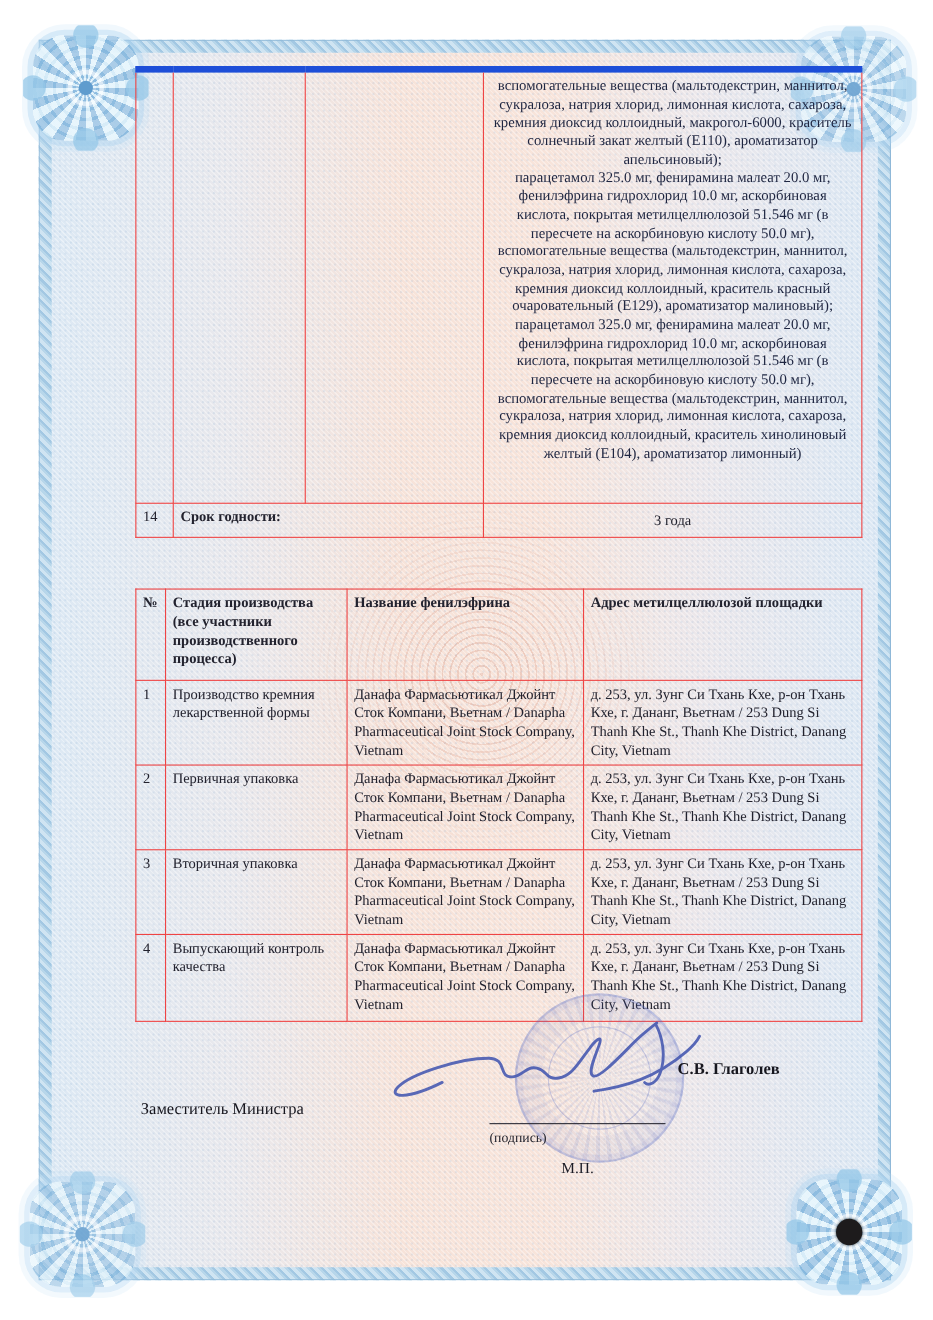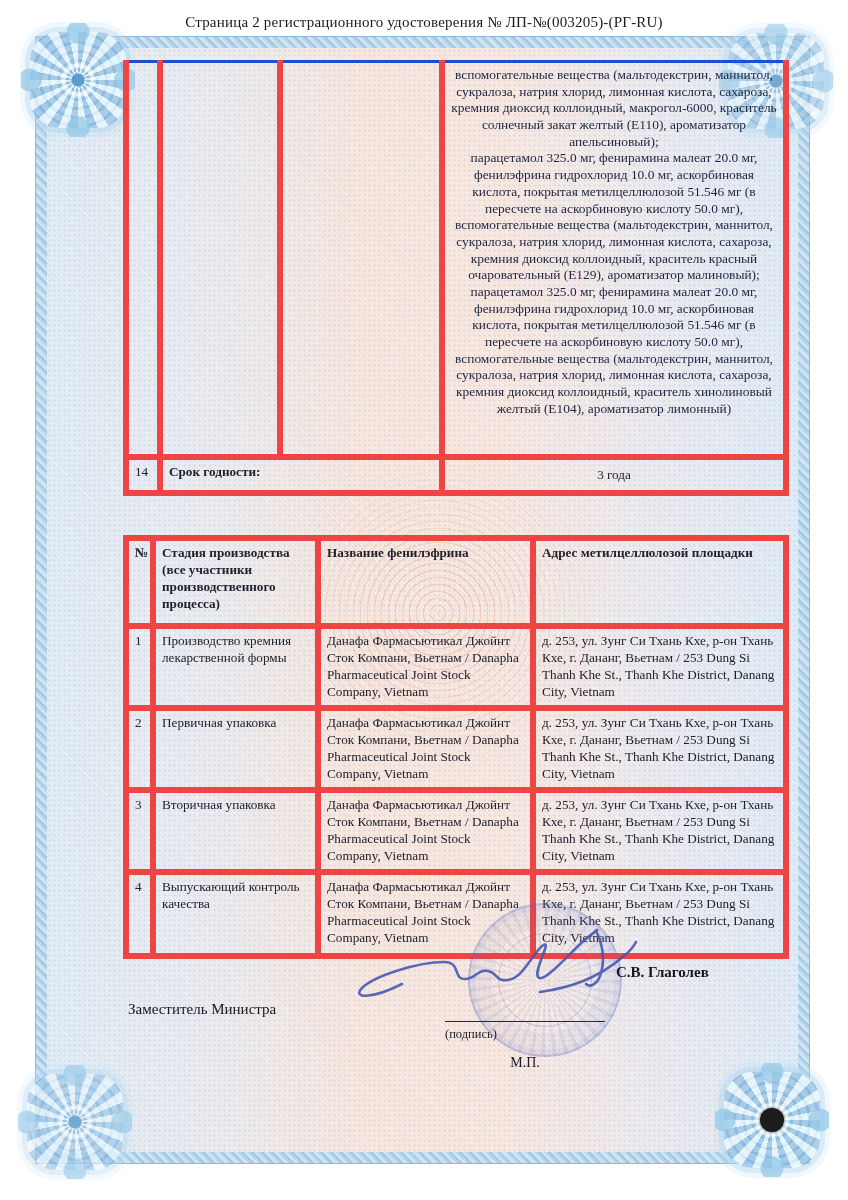--- a/index.html
+++ b/index.html
@@ -41,24 +41,24 @@
        background:
          radial-gradient(circle at 9px 50%, rgba(150,200,232,.75) 0 11px, rgba(0,0,0,0) 12px),
          radial-gradient(circle at calc(100% - 9px) 50%, rgba(150,200,232,.75) 0 11px, rgba(0,0,0,0) 12px);}
   .rosette.light{opacity:.82;}
   .punch{position:absolute;left:50%;top:50%;width:24px;height:24px;border-radius:50%;
        background:#1d1b1c;transform:translate(-50%,-50%);box-shadow:0 0 2px 1px rgba(30,30,30,.4);}
 
   
   table{border-collapse:collapse;table-layout:fixed;}
   .doc-table{position:absolute;left:123px;width:660px;}
-  .doc-table td,.doc-table th{border:6px solid #ef4444;vertical-align:top;
+  .doc-table td,.doc-table th{border:1px solid #ef4444;vertical-align:top;
        font-size:13.2px;line-height:1.3;padding:3px 6px;font-weight:400;text-align:left;color:#22222e;}
   .comp-table{top:60px;}
-  .comp-table td.cont{border-top:3px solid #1d4ed8;}
+  .comp-table td.cont{border-top:6px solid #1d4ed8;}
   .comp-table .excip{vertical-align:top;text-align:center;padding:4px 6px;}
   .comp-table .excip .para{font-size:13.4px;line-height:1.245;color:#1e2540;}
   .comp-table .rowlabel{font-weight:700;}
   .comp-table .value-center{text-align:center;vertical-align:middle;}
   .mfr-table{top:535px;}
   .mfr-table th{font-weight:700;}
 
   .section-caption{position:absolute;left:94px;top:487px;width:660px;text-align:center;
        font-size:13.8px;line-height:1.45;color:#1e1e28;}
 
@@ -75,21 +75,20 @@
        background:repeating-conic-gradient(rgba(85,105,195,.10) 0 3deg, rgba(0,0,0,0) 3deg 9deg);}
   .stamp::after{content:"";position:absolute;inset:28px;border-radius:50%;
        border:1.5px solid rgba(85,105,195,.28);}
   .signature-svg{position:absolute;left:340px;top:922px;width:310px;height:100px;}
 </style>
 </head>
 <body>
 
 <div class="page">
 
-  <div class="page-header">Страница 2  регистрационного удостоверения № ЛП-№(003205)-(РГ-RU)</div>
 
   <div class="frame">
     <div class="interior">
       <div class="rings"></div>
     </div>
   </div>
 
   <div class="rosette" style="left:30px;top:32px;"></div>
   <div class="rosette light" style="left:728px;top:33px;"></div>
   <div class="rosette light" style="left:27px;top:1074px;"></div>

